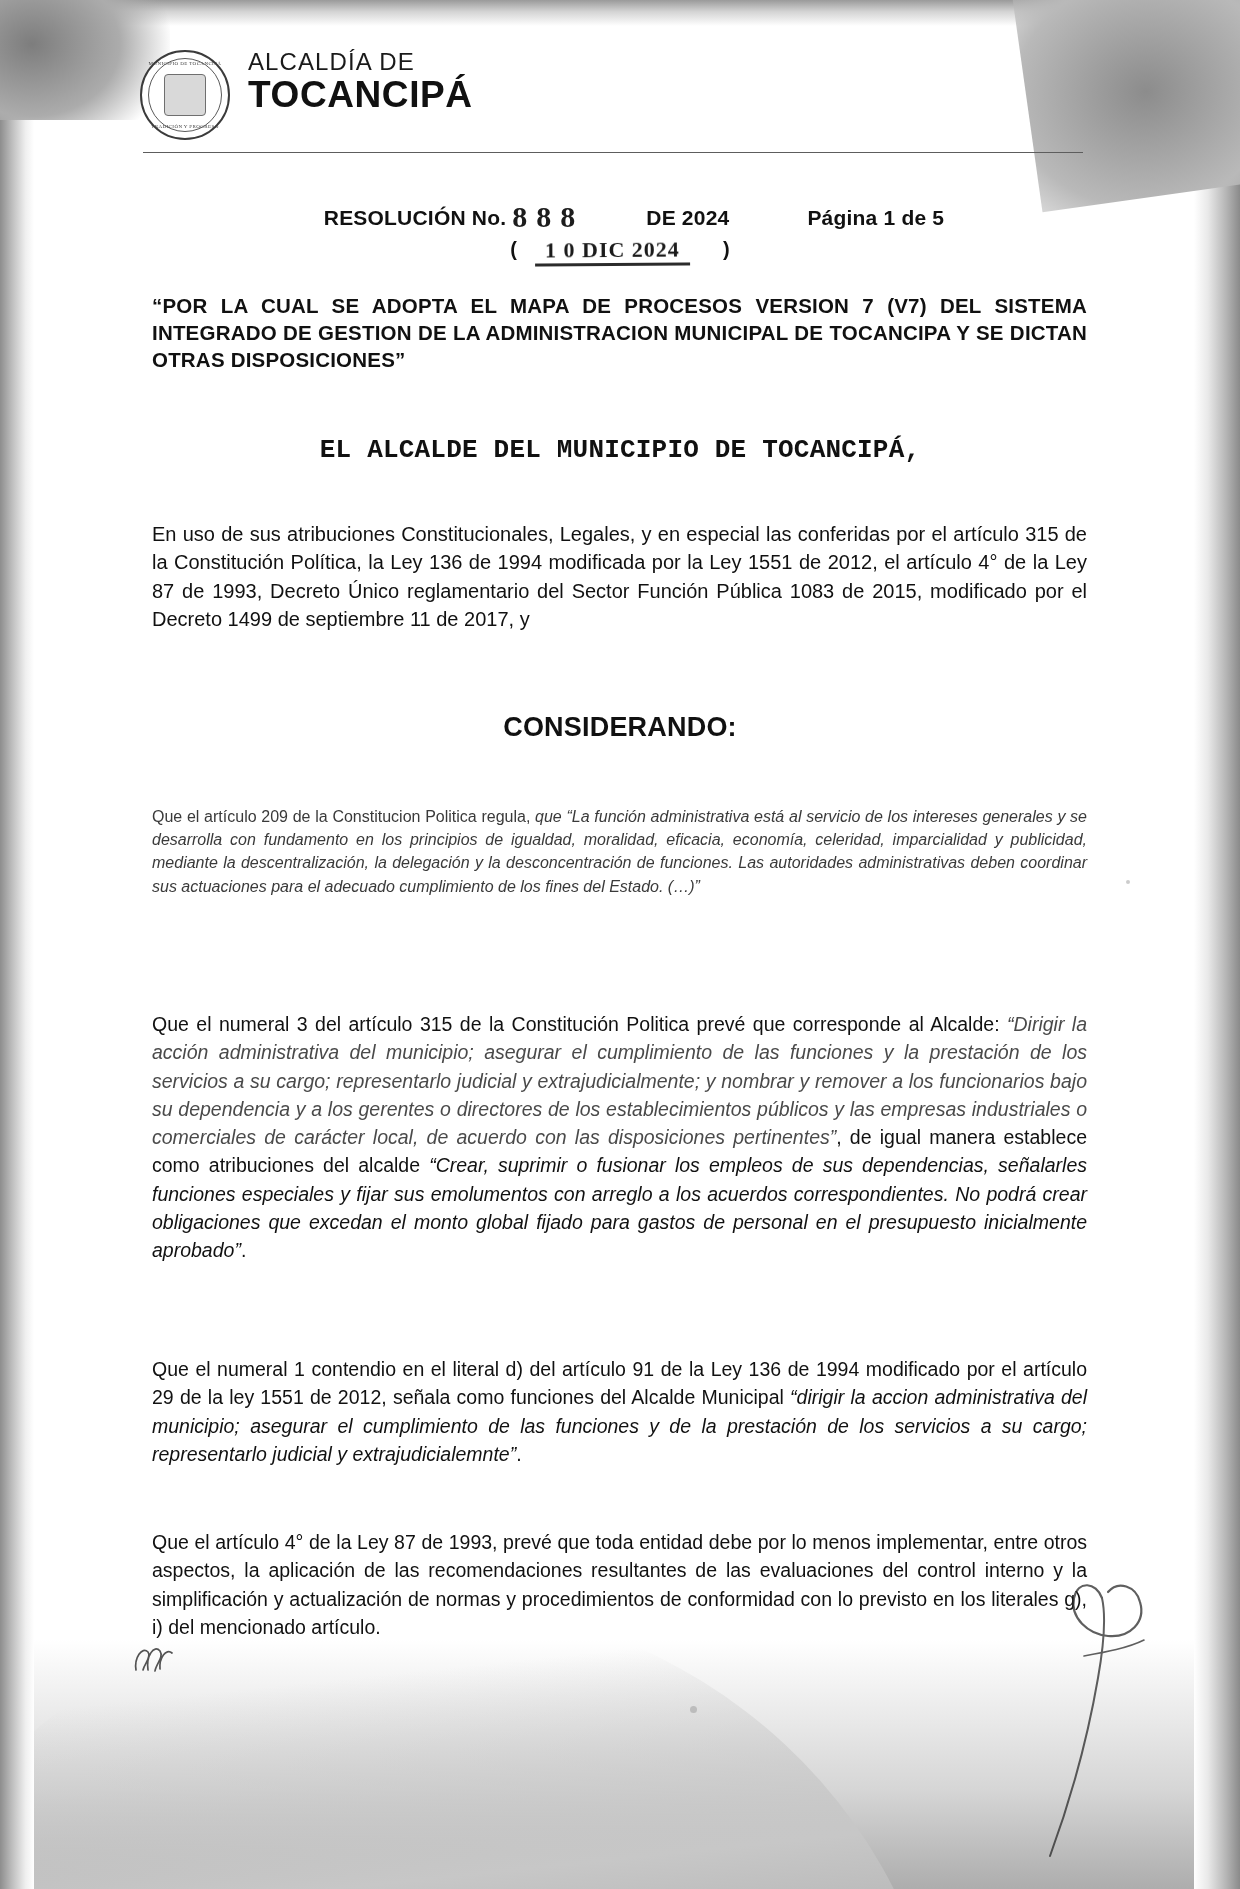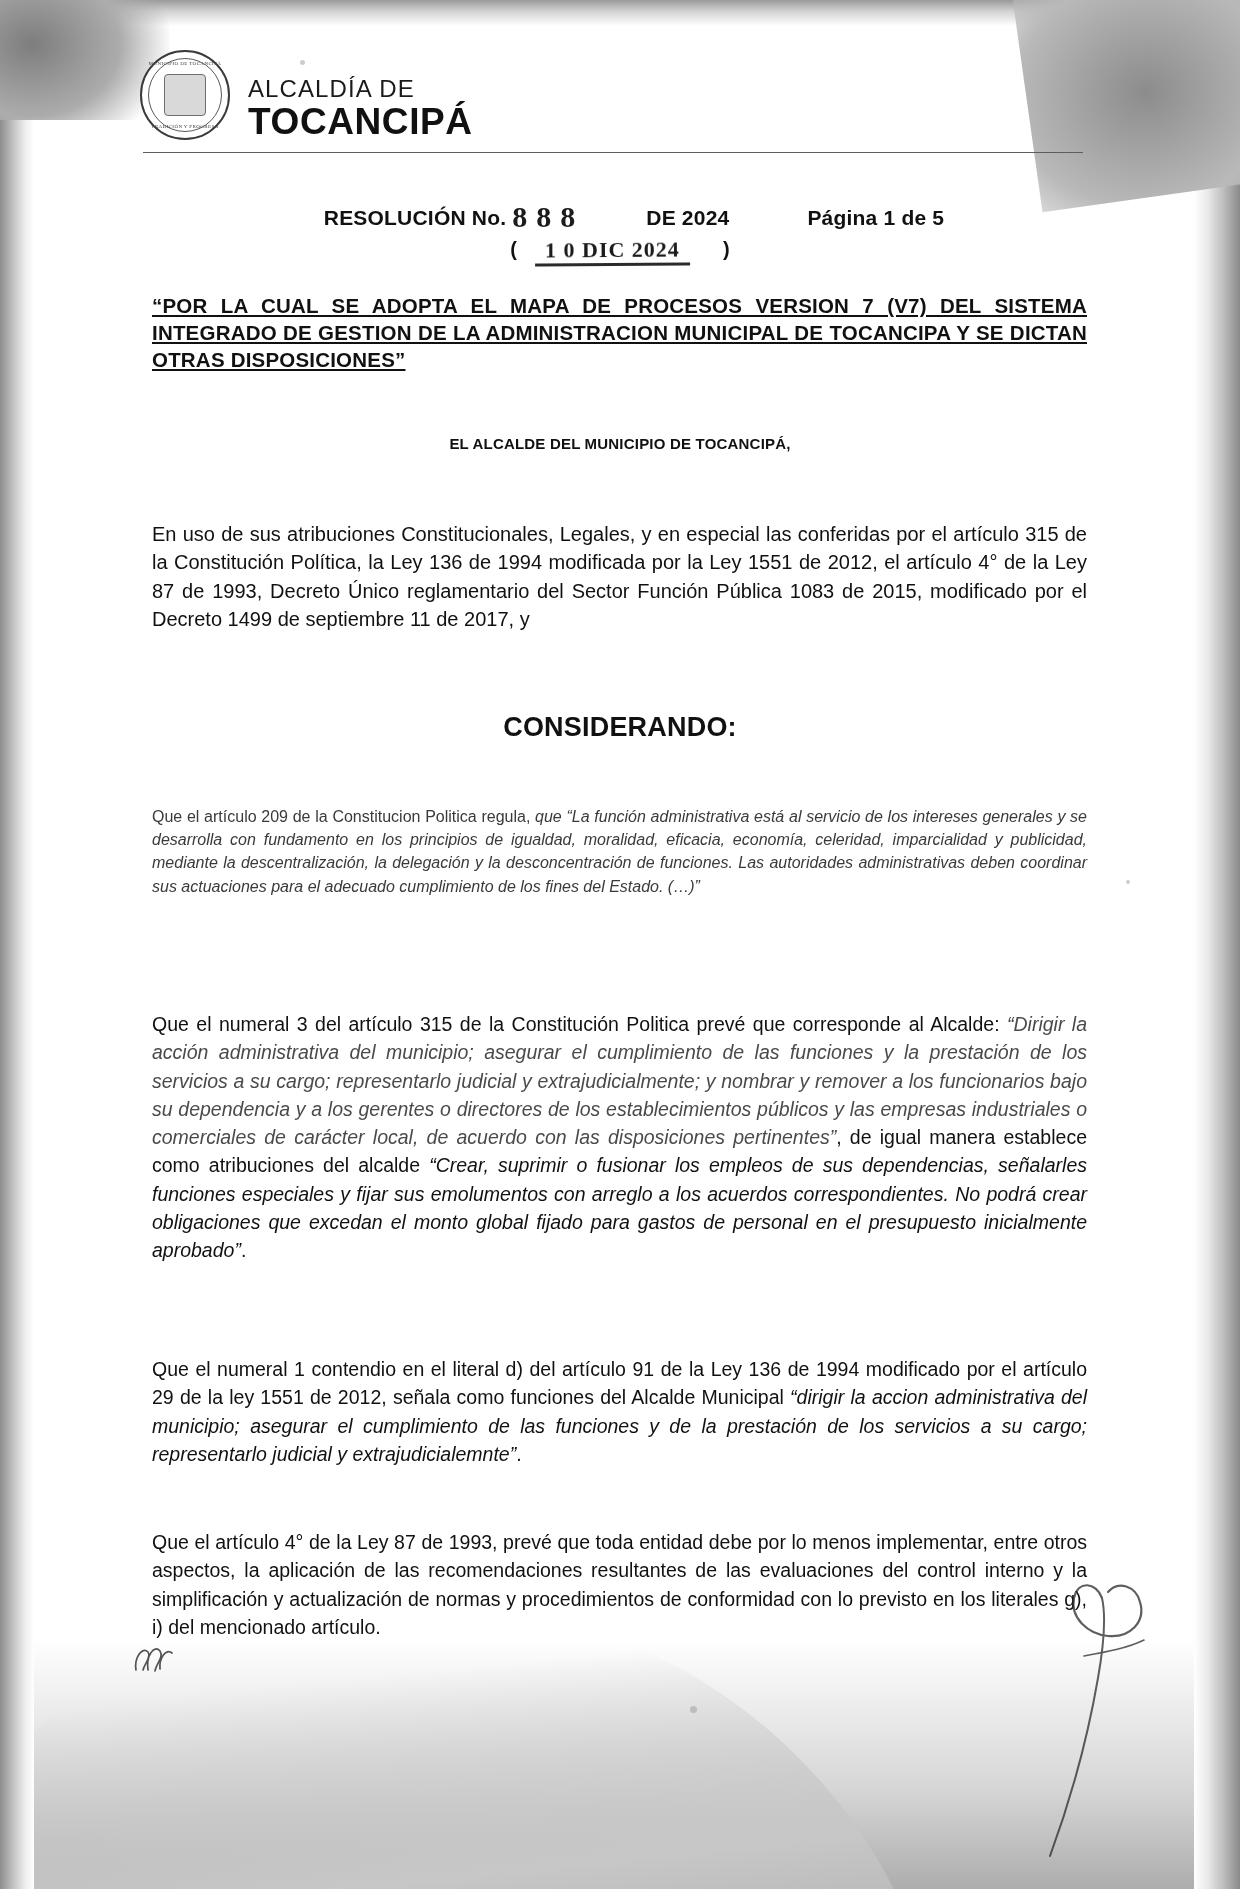--- a/index.html
+++ b/index.html
@@ -82,21 +82,21 @@
     position: relative;
     z-index: 10;
   }
 
   
   .letterhead {
     position: absolute;
     left: 140px;
     top: 50px;
     display: flex;
-    align-items: flex-end;
+    align-items: flex-start;
   }
   .seal {
     width: 86px;
     height: 86px;
     border-radius: 50%;
     border: 2px solid #3b3b3b;
     position: relative;
     background: #fff;
     flex: none;
   }
@@ -209,31 +209,31 @@
   .doc-title {
     position: absolute;
     left: 152px;
     top: 292px;
     width: 935px;
     font-size: 20.5px;
     font-weight: 700;
     line-height: 1.32;
     text-align: justify;
     letter-spacing: .2px;
-    text-decoration: underline;
   }
 
   .who {
     position: absolute;
     left: 0; right: 0;
     top: 435px;
     text-align: center;
-    font-size: 15px;
+    font-size: 26px;
     font-weight: 700;
     letter-spacing: .2px;
+    font-family: Liberation Mono, monospace;
   }
 
   
   .para {
     position: absolute;
     left: 152px;
     width: 935px;
     font-size: 20px;
     line-height: 1.42;
     text-align: justify;

